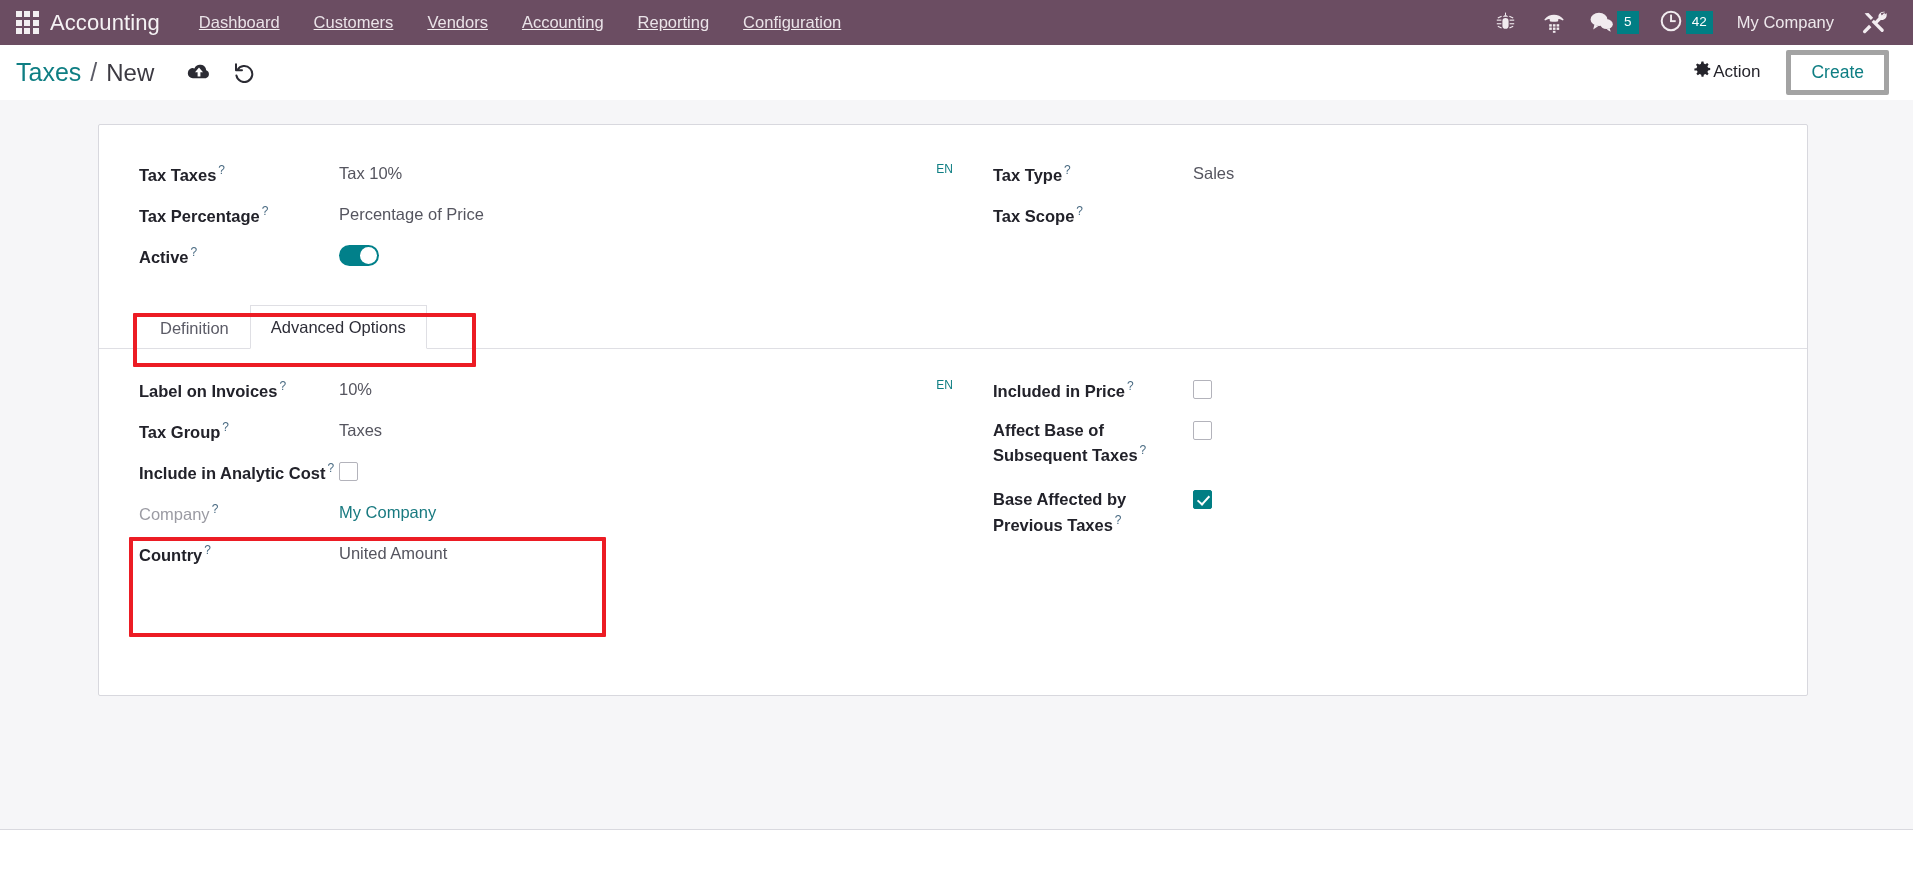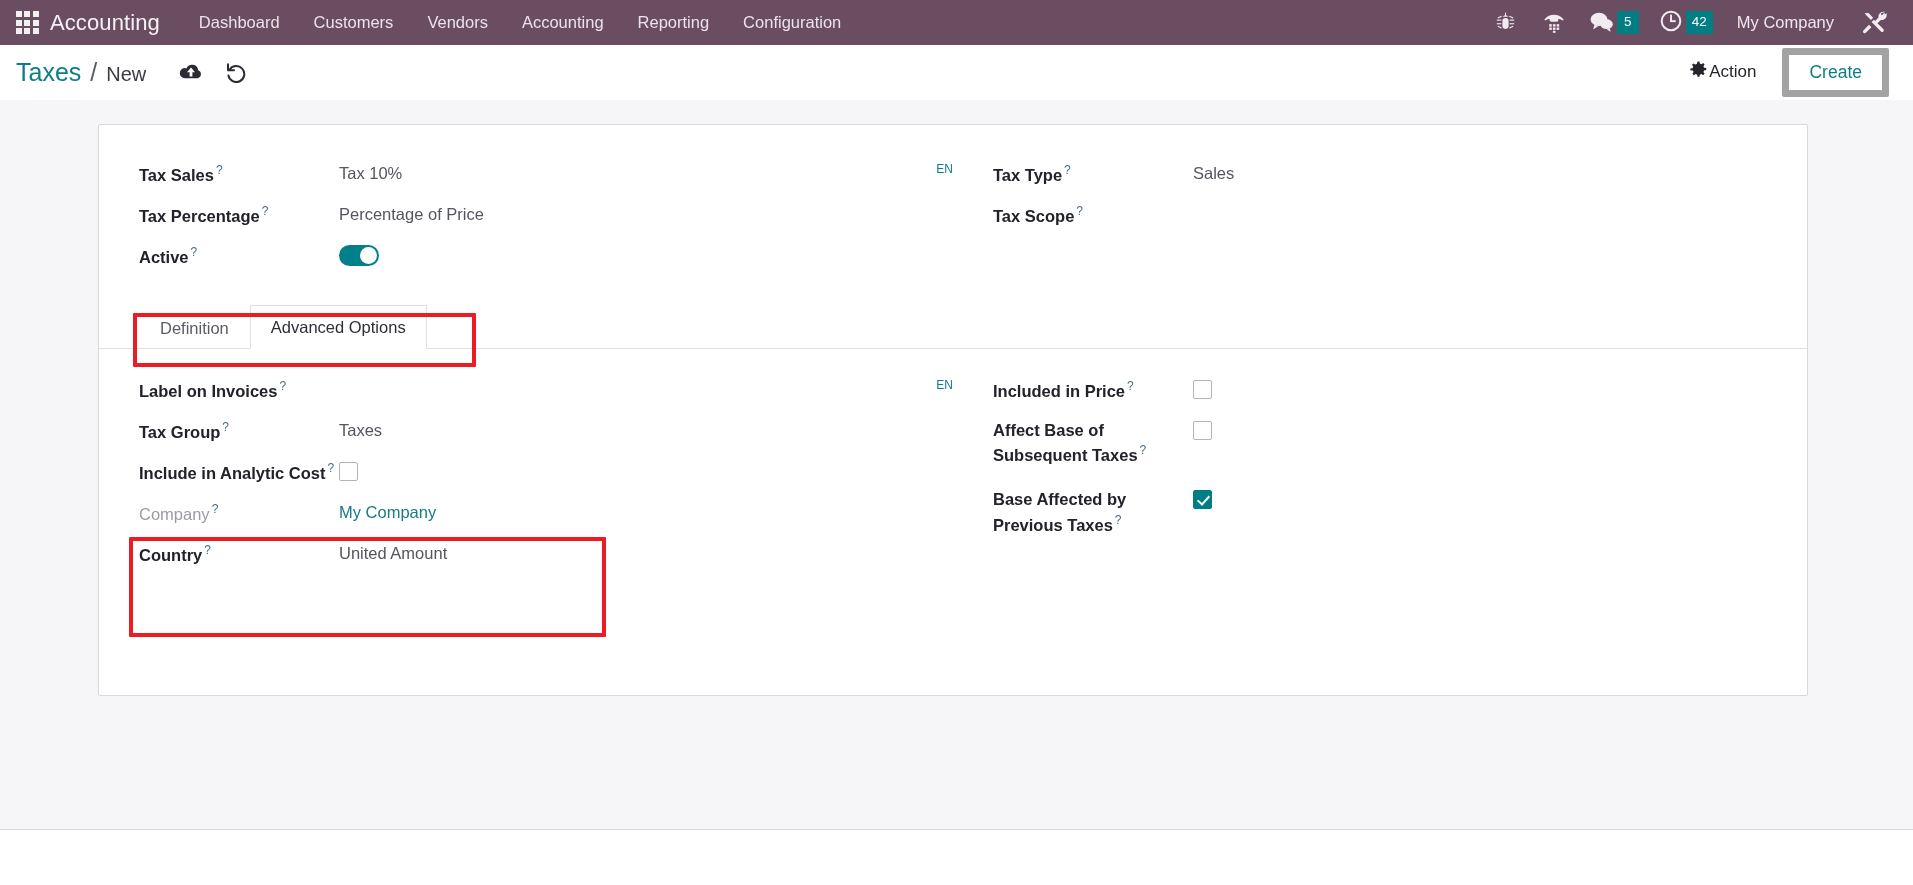--- a/index.html
+++ b/index.html
@@ -37,21 +37,21 @@
   }
   .apps-grid i { background: #f2eff1; display: block; width: 6px; height: 6px; }
   .brand {
     font-size: 22px;
     font-weight: 400;
     letter-spacing: .1px;
     color: #f5f2f4;
     margin-right: 22px;
     cursor: pointer;
   }
-  .nav-menu { display: flex; align-items: center; gap: 0; }
+  .nav-menu { display: flex; align-items: center; gap: 0; text-decoration: underline; }
   .nav-menu .nav-item {
     font-size: 16.5px;
     color: #eae3e8;
     padding: 6px 17px;
     cursor: pointer;
     border-radius: 2px;
   }
 
   .nav-right {
     margin-left: auto;
@@ -109,38 +109,38 @@
     align-items: center;
     padding: 0 24px 0 16px;
     border-bottom: 1px solid #ffffff;
   }
   .breadcrumb { display: flex; align-items: baseline; gap: 0; }
   .bc-link {
     font-size: 25px; color: #0e7e83; cursor: pointer;
     font-weight: 400;
   }
   .bc-sep { font-size: 25px; color: #5b5b66; margin: 0 9px; }
-  .bc-current { font-size: 20px; color: #3c3a42; font-weight: 400; }
+  .bc-current { font-size: 24px; color: #3c3a42; font-weight: 400; }
   .bc-actions { display: flex; align-items: center; gap: 0; margin-left: 22px; }
   .bc-icon-btn {
     padding: 4px 11px; cursor: pointer; color: #2b2b33;
     display: flex; align-items: center;
   }
 
   .cp-right { margin-left: auto; display: flex; align-items: center; gap: 18px; }
   .action-btn {
     display: flex; align-items: center; gap: 2px;
     font-size: 17px; color: #25242b; cursor: pointer;
     padding: 5px 8px;
   }
   .create-btn {
     font-size: 17.5px;
     color: #0e7e83;
     background: #ffffff;
-    border: 7px solid #a3a3a3;
+    border: 5px solid #a3a3a3;
     border-radius: 2px;
     padding: 7px 20px;
     cursor: pointer;
     font-family: "Liberation Sans", sans-serif;
   }
 
   
   .page-body {
     background: #f6f6f8;
     height: 730px;
@@ -451,21 +451,21 @@
     <div class="hl-box" id="hl-tab"></div>
     <div class="hl-box" id="hl-comp"></div>
 
     <div class="sheet-inner">
 
       <div class="field-cols">
 
         <div class="col col-left">
 
           <div class="frow">
-            <div class="flabel"><span>Tax Sales</span><span class="qm">?</span></div>
+            <div class="flabel"><span>Tax Taxes</span><span class="qm">?</span></div>
             <div class="fvalue">Tax 10%</div>
             <div class="lang-badge">EN</div>
           </div>
 
           <div class="frow">
             <div class="flabel"><span>Tax Percentage</span><span class="qm">?</span></div>
             <div class="fvalue">Percentage of Price</div>
           </div>
 
           <div class="frow">
@@ -500,20 +500,21 @@
           <div class="tab active">Advanced Options</div>
         </div>
 
         <div class="tab-body">
           <div class="field-cols">
 
             <div class="col col-left">
 
               <div class="frow">
                 <div class="flabel"><span>Label on Invoices</span><span class="qm">?</span></div>
+                <div class="fvalue">10%</div>
                 <div class="lang-badge">EN</div>
               </div>
 
               <div class="frow">
                 <div class="flabel"><span>Tax Group</span><span class="qm">?</span></div>
                 <div class="fvalue">Taxes</div>
               </div>
 
               <div class="frow">
                 <div class="flabel"><span>Include in Analytic Cost</span><span class="qm">?</span></div>

